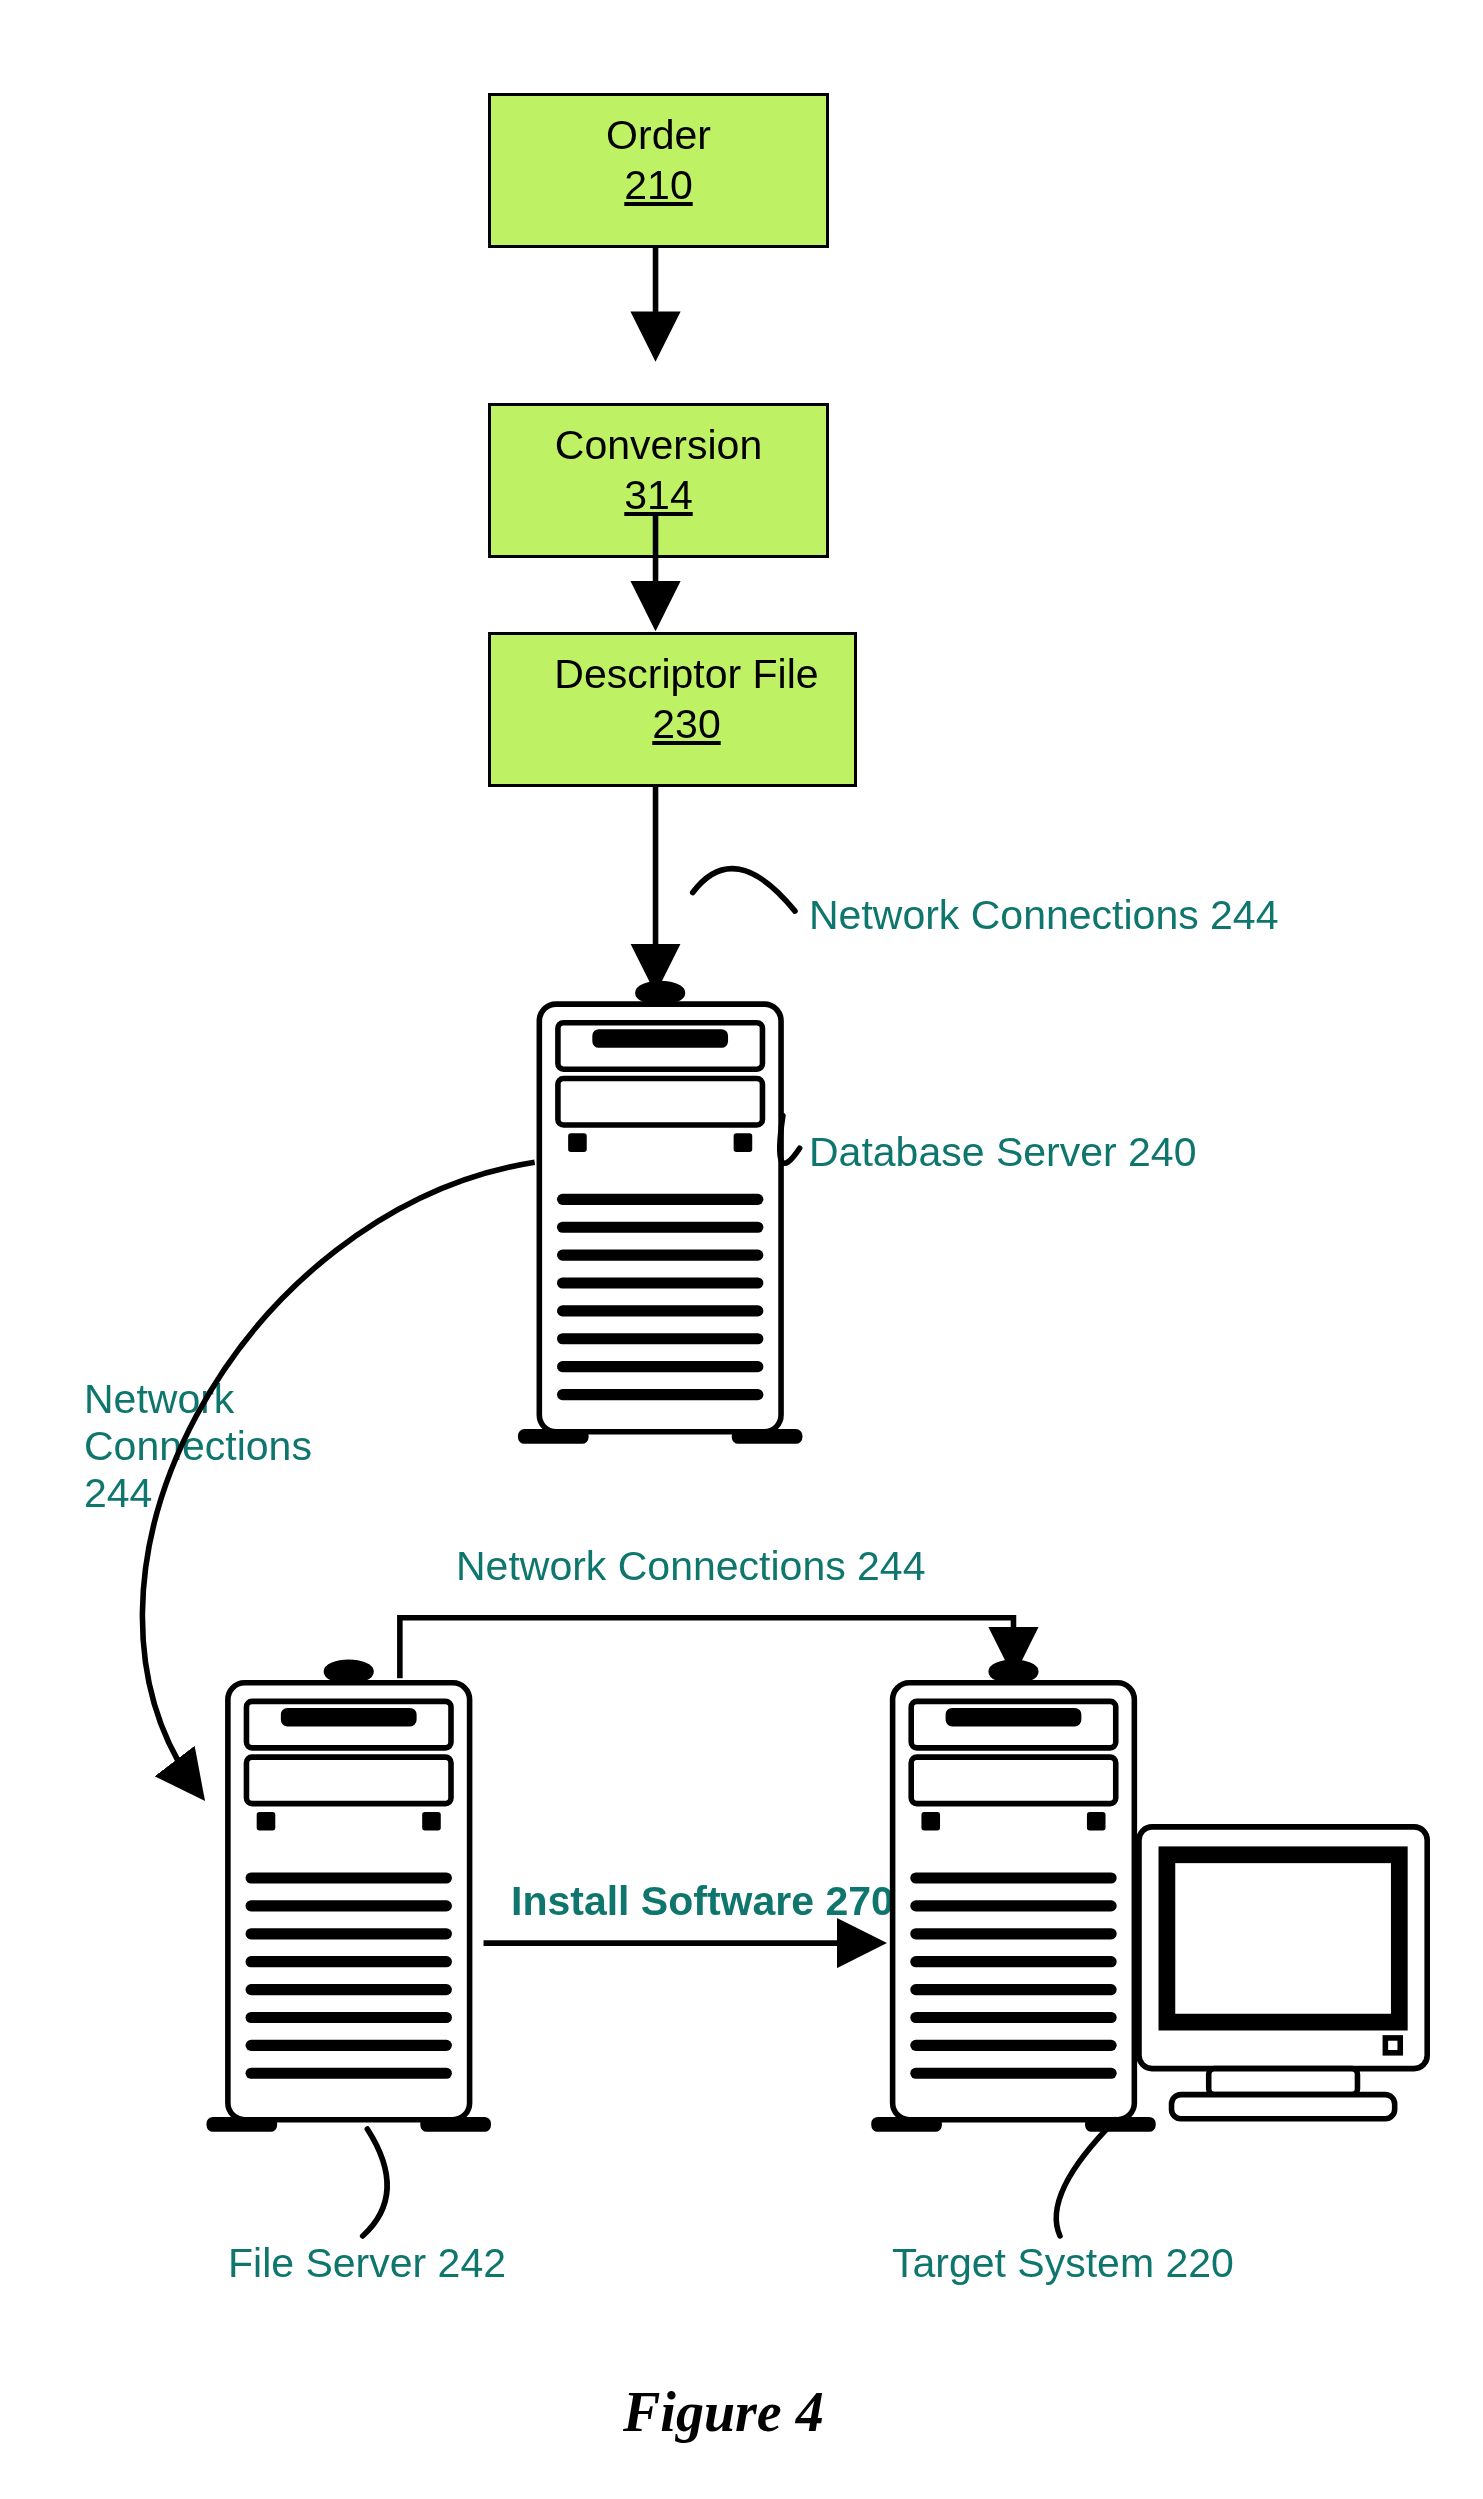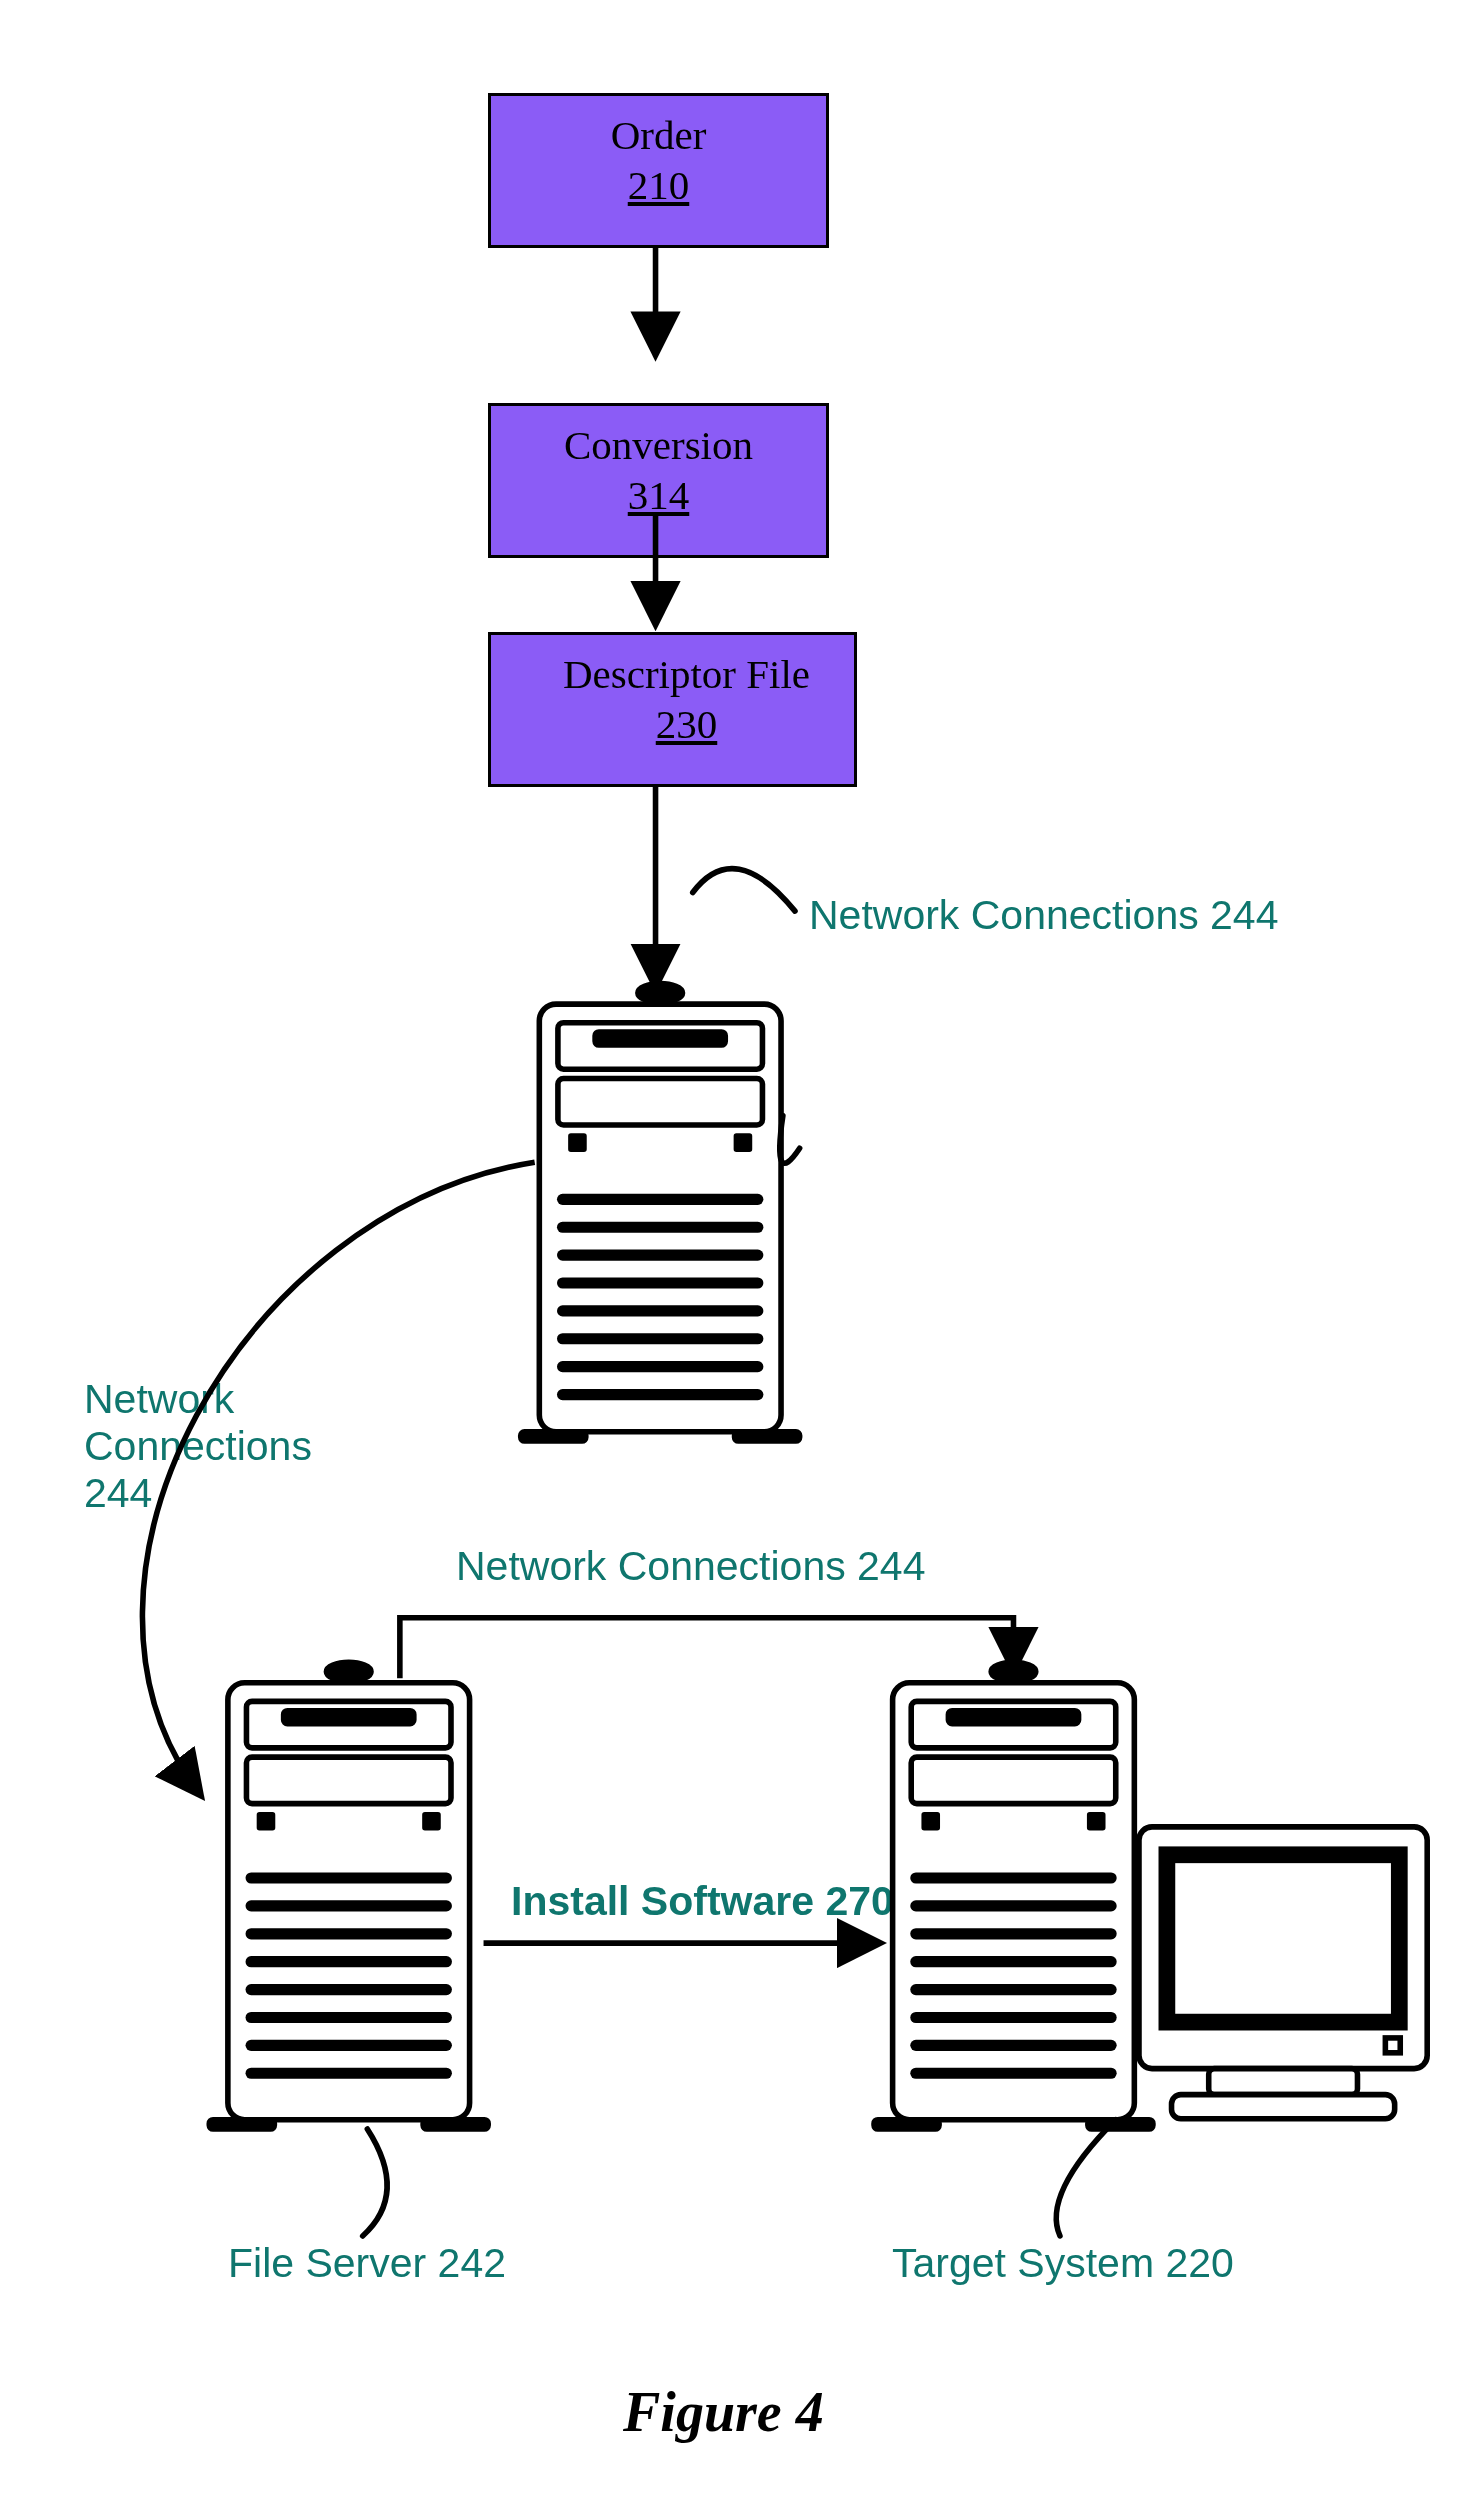--- a/index.html
+++ b/index.html
@@ -10,22 +10,21 @@
   }
   .canvas {
     position: relative;
     width: 1484px;
     height: 2500px;
   }
   .box {
     position: absolute;
     border: 3.7px solid #000;
     text-align: center;
-    background: #8b5cf6;
-    font-family: Liberation Serif, serif;
+    background: #bef264;
   }
   .box .title {
     font-size: 41px;
     line-height: 1.1;
     margin-top: 16.7px;
   }
   .box .num {
     font-size: 41px;
     line-height: 1.1;
     text-decoration: underline;
@@ -62,20 +61,21 @@
     <div class="num">314</div>
   </div>
 
   <div class="box" style="left:488px; top:632px; width:335px; height:149px;padding-left:28px;">
     <div class="title">Descriptor File</div>
     <div class="num">230</div>
   </div>
 
   <div class="label" style="left:809px; top:892px;">Network Connections 244</div>
 
+  <div class="label" style="left:809px; top:1129px;">Database Server 240</div>
 
   <div class="label" style="left:84px; top:1376px;">Network
 Connections
 244</div>
 
   <div class="label" style="left:456px; top:1543px;">Network Connections 244</div>
 
   <div class="label" style="left:511px; top:1878px;font-weight:bold;">Install Software 270</div>
 
   <div class="label" style="left:228px; top:2240px;">File Server 242</div>

